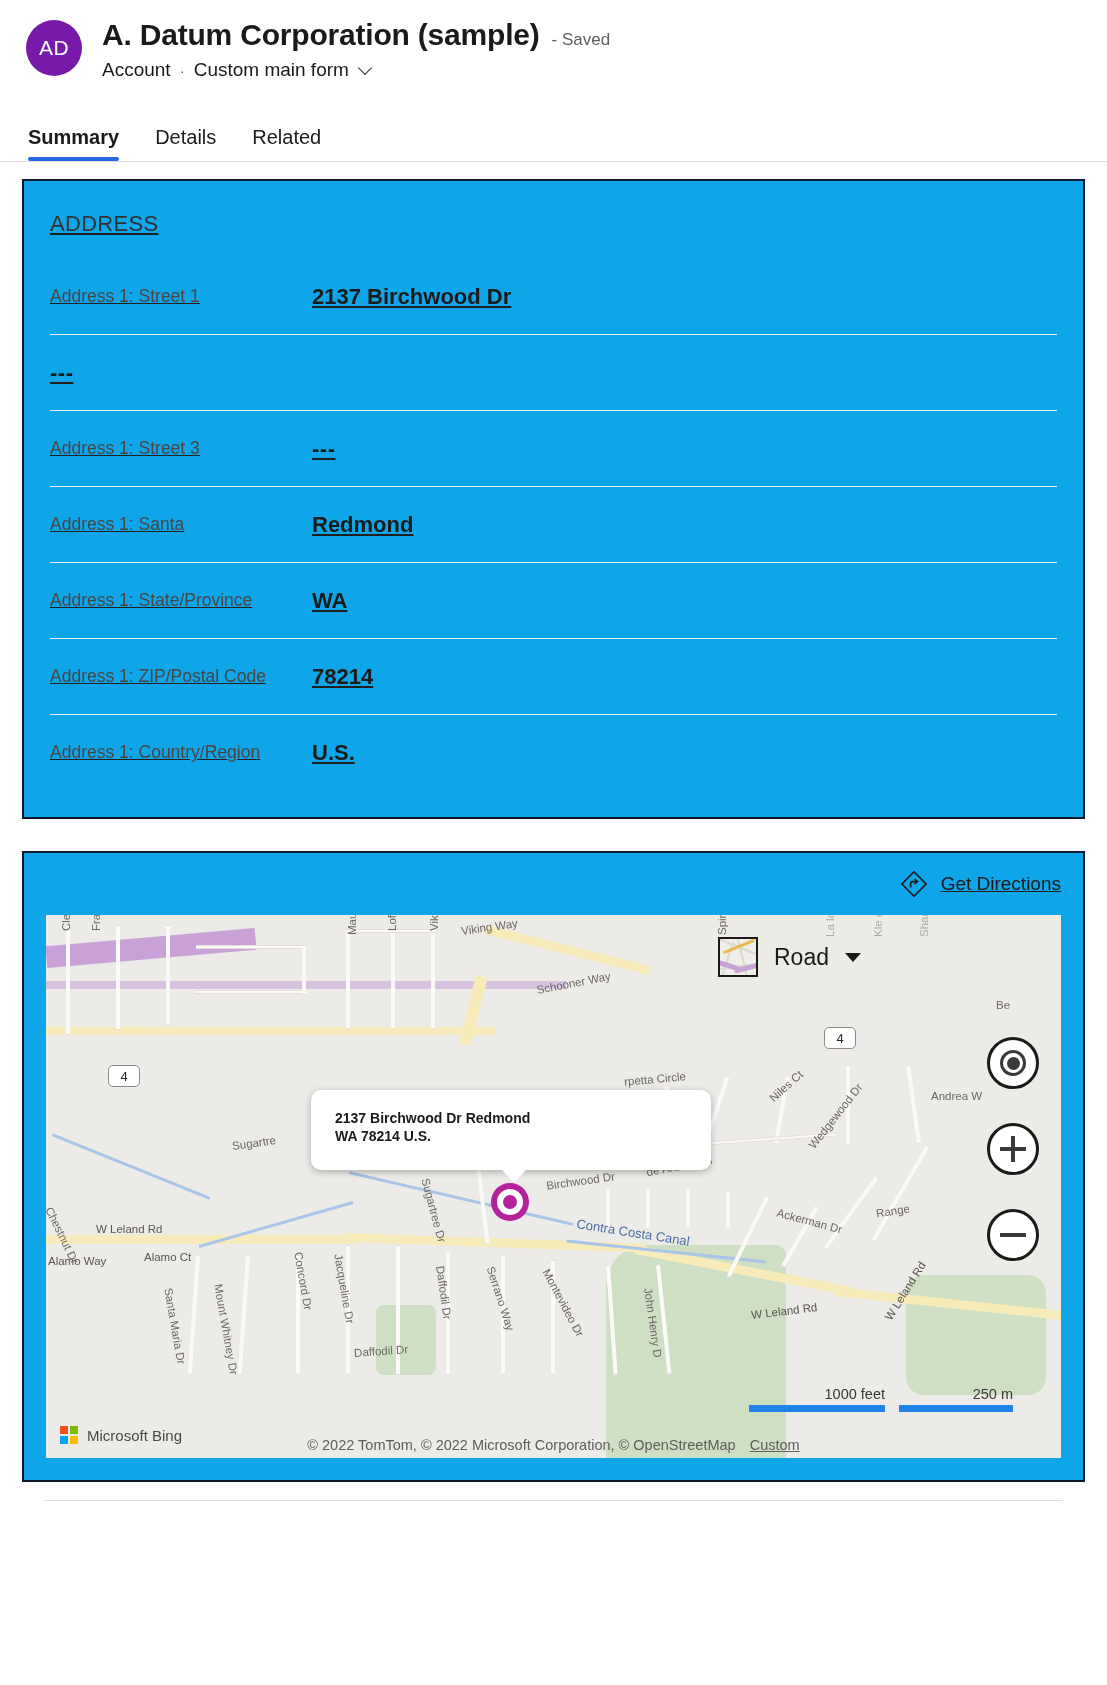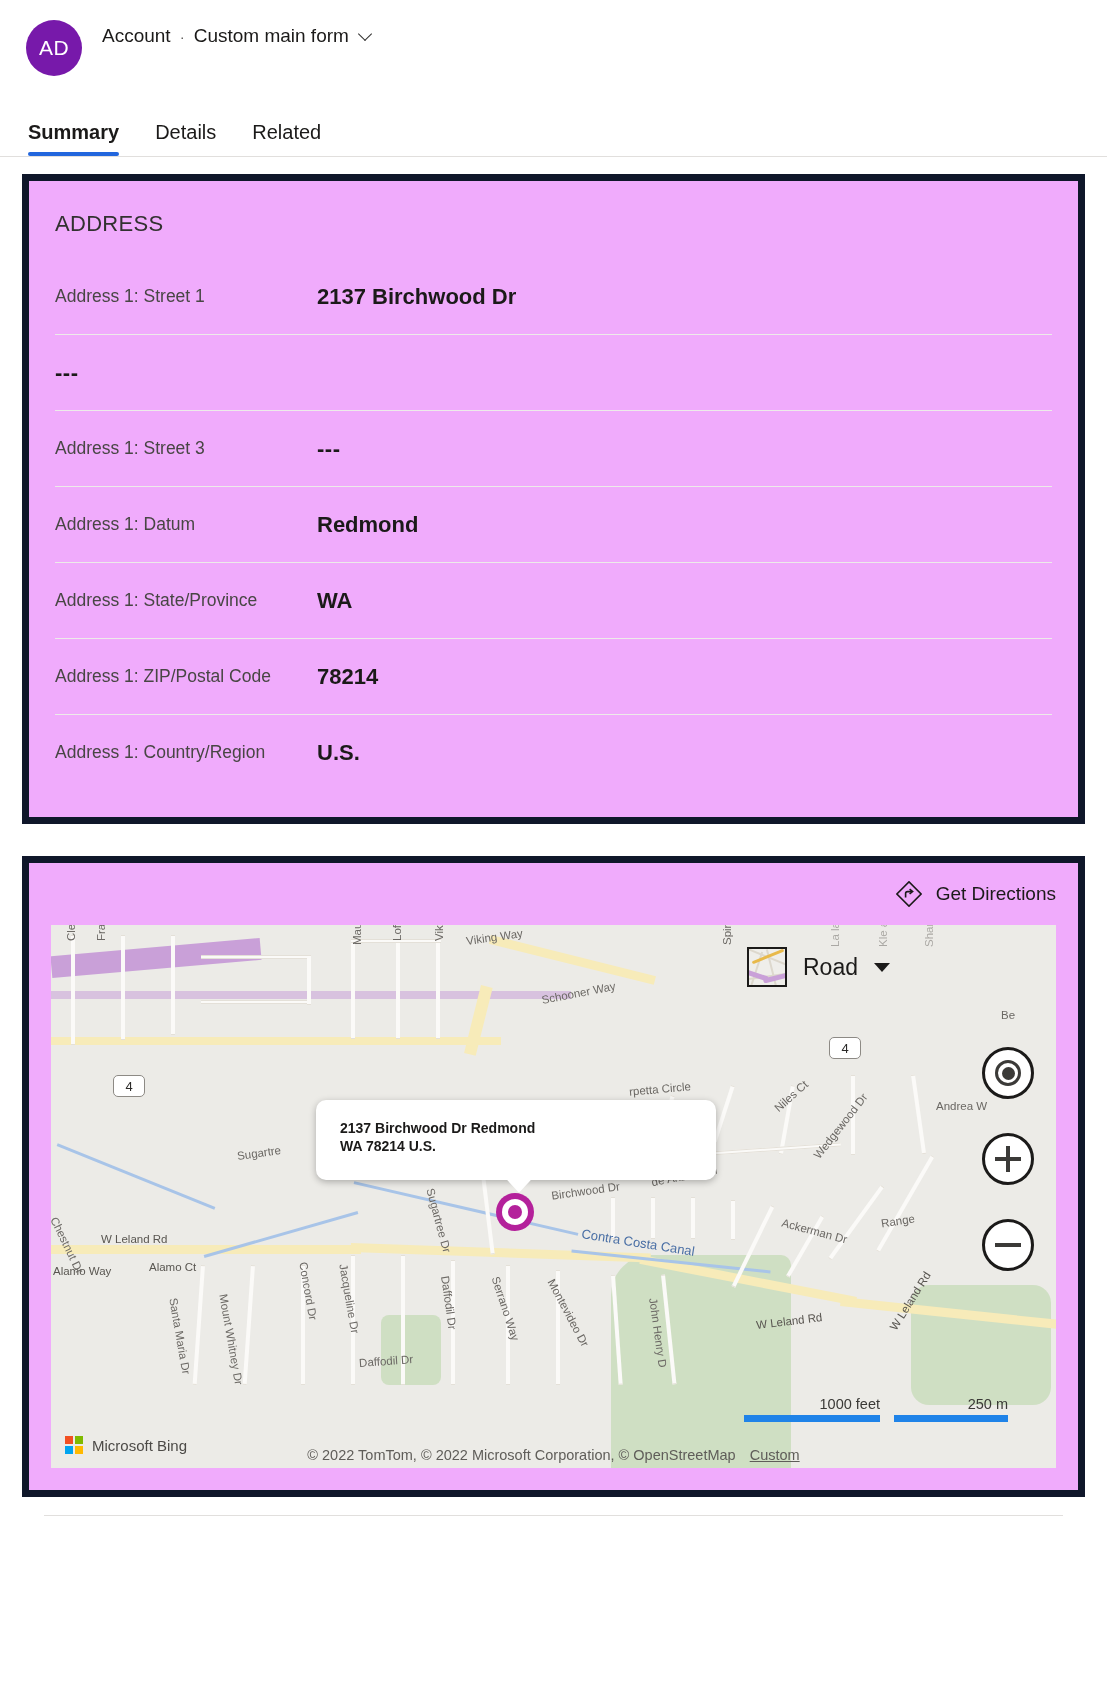--- a/index.html
+++ b/index.html
@@ -67,21 +67,21 @@
   .tab.active { font-weight: bold; }
   .tab.active::after {
     content: ""; position: absolute;
     left: 2px; right: 13px; bottom: 0;
     height: 4px; background: #2266dd; border-radius: 2px;
   }
 
   
   .content { padding: 17px 22px 0 22px; }
   .card {
-    border: 7px solid #0f172a; background: #f0abfc;
+    border: 2px solid #0f172a; background: #0ea5e9; text-decoration: underline;
   }
   .section-title {
     font-size: 22px; color: #323130; font-weight: normal;
     padding: 30px 0 0 26px; letter-spacing: .3px;
   }
 
   
   .field-list { padding: 22px 26px 26px 26px; }
   .field-row {
     display: flex; align-items: center;
@@ -145,21 +145,21 @@
 
   .shield {
     position: absolute; background: #ffffff; border: 1.6px solid #8d8a85;
     border-radius: 5px; width: 32px; height: 22px;
     display: flex; align-items: center; justify-content: center;
     font-size: 13px; color: #2b2a28; font-weight: normal;
   }
 
   
   .map-type {
-    position: absolute; top: 22px; left: 696px;
+    position: absolute; top: 22px; left: 672px;
     display: flex; align-items: center; cursor: pointer; z-index: 9;
   }
   .map-type-thumb {
     width: 40px; height: 40px; border: 2px solid #1b1a19;
     background: #efeeea; position: relative; overflow: hidden; flex: none;
   }
   .mt-line { position: absolute; background: #ddd8cd; }
   .mt-purple { position: absolute; background: #c9a0d8; height: 5px; border-radius:3px;}
   .mt-yellow { position: absolute; background: #e8b94a; height: 3px; border-radius:2px;}
   .map-type-label {
@@ -253,20 +253,24 @@
     margin: 18px 22px 0 22px; border-top: 1px solid #e1dfdd;
   }
 </style>
 </head>
 <body>
 
 <div class="record-header">
   <div class="header-row">
     <div class="avatar">AD</div>
     <div class="header-text">
+      <div class="title-line">
+        <span class="record-title">A. Datum Corporation (sample)</span>
+        <span class="saved-state">- Saved</span>
+      </div>
       <div class="subtitle-line">
         <span class="entity-name">Account</span>
         <span class="dot-sep">·</span>
         <span class="form-name">Custom main form</span>
         <span class="caret-down"></span>
       </div>
     </div>
   </div>
 </div>
 
@@ -287,21 +291,21 @@
         <div class="field-value">2137 Birchwood Dr</div>
       </div>
       <div class="field-row">
         <div class="field-value empty">---</div>
       </div>
       <div class="field-row">
         <div class="field-label">Address 1: Street 3</div>
         <div class="field-value empty">---</div>
       </div>
       <div class="field-row">
-        <div class="field-label">Address 1: Datum</div>
+        <div class="field-label">Address 1: Santa</div>
         <div class="field-value">Redmond</div>
       </div>
       <div class="field-row">
         <div class="field-label">Address 1: State/Province</div>
         <div class="field-value">WA</div>
       </div>
       <div class="field-row">
         <div class="field-label">Address 1: ZIP/Postal Code</div>
         <div class="field-value">78214</div>
       </div>

